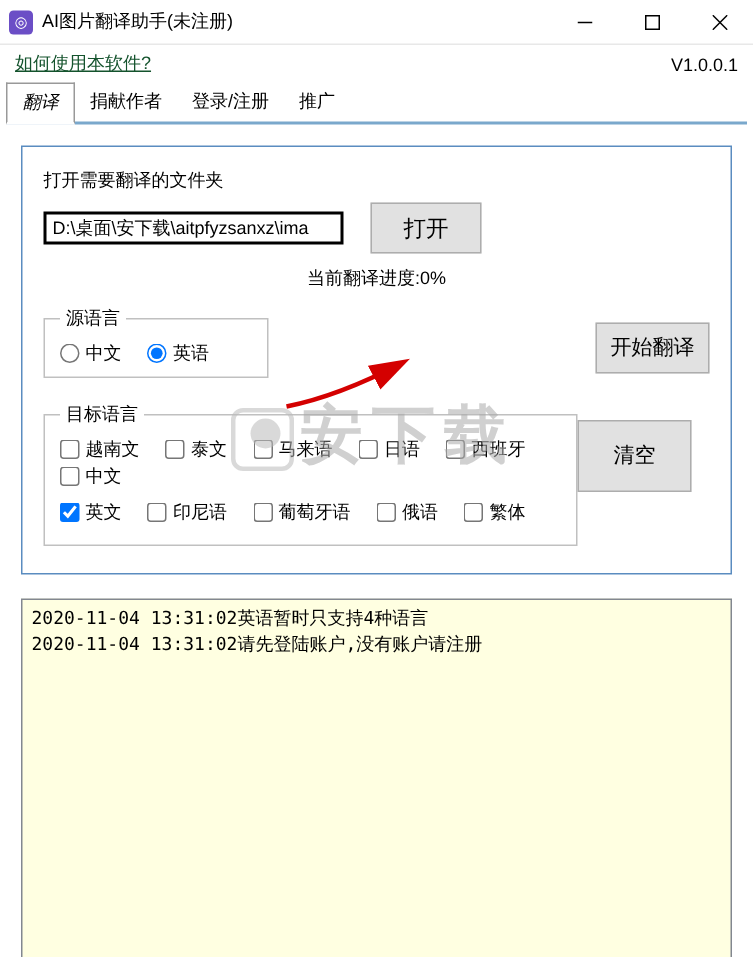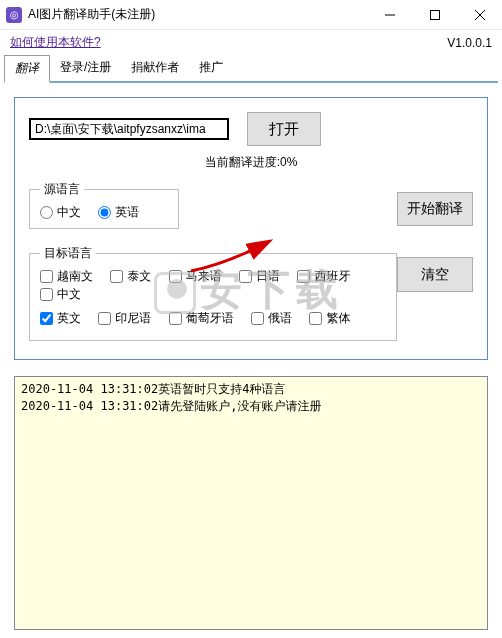--- a/index.html
+++ b/index.html
@@ -4,39 +4,39 @@
 <style>
 * { box-sizing: border-box; margin: 0; padding: 0; }
 body { font-family: "Microsoft YaHei", SimSun, sans-serif; font-size: 12px; background: #fff; width: 502px; height: 638px; overflow: hidden; position: relative; }
 .titlebar { height: 30px; background: #fff; border-bottom: 1px solid #e8e8e8; display: flex; align-items: center; padding-left: 6px; }
 .titlebar .appicon { width: 16px; height: 16px; background: #6b4ec6; border-radius: 3px; display: inline-flex; align-items: center; justify-content: center; margin-right: 6px; }
 .titlebar .appicon span { color: #fff; font-size: 10px; }
 .titlebar .title { flex: 1; }
 .winbtns { display: flex; }
 .winbtn { width: 45px; height: 30px; display: flex; align-items: center; justify-content: center; cursor: default; }
 .header-row { display: flex; align-items: center; padding: 4px 10px 2px 10px; }
-.help-link { color: #4c1d95; text-decoration: underline; cursor: pointer; }
+.help-link { color: #14532d; text-decoration: underline; cursor: pointer; }
 .version { margin-left: auto; }
 .tabs { display: flex; border-bottom: 2px solid #7aa8cc; margin: 2px 4px 0 4px; }
 .tab { padding: 4px 10px; cursor: default; font-size: 12px; }
 .tab.active { border: 1px solid #999; border-bottom: 2px solid #fff; margin-bottom: -2px; background: #fff; font-style: italic; }
 .panel { padding: 14px 14px 8px 14px; }
 .form-block { border: 1px solid #5a8cc0; padding: 14px 14px 10px 14px; margin-bottom: 8px; }
 .row { display: flex; align-items: center; margin-bottom: 8px; }
 .path-input { width: 200px; height: 22px; border: 2px solid #000; padding: 1px 4px; font-size: 12px; background: #fff; font-family: SimSun, sans-serif; }
 .open-btn, .start-btn, .clear-btn { width: 74px; height: 34px; background: #e1e1e1; border: 1px solid #adadad; font-size: 14px; cursor: default; font-family: inherit; }
 .open-btn { margin-left: 18px; font-size: 15px; font-family: Liberation Serif, serif; }
 fieldset { border: 1px solid #c0c0c0; padding: 6px 10px; margin-bottom: 8px; }
 legend { padding: 0 4px; font-size: 12px; }
 .radio-row label, .check-row label { margin-right: 14px; display: inline-flex; align-items: center; font-size: 12px; }
 .radio-row input, .check-row input { margin-right: 4px; }
 .check-row { margin-bottom: 6px; }
 .target-block { display: flex; align-items: flex-start; }
 .target-left { flex: 1; }
-.clear-btn { width: 76px; height: 35px; margin-top: 12px; margin-right: 0; }
+.clear-btn { width: 76px; height: 48px; margin-top: 12px; margin-right: 12px; }
 .start-row { display: flex; margin-bottom: 8px; }
 .start-btn { margin-left: 218px; width: 82px; height: 34px; font-size: 14px; }
 .log { margin: 0 14px 14px 14px; height: 254px; border: 1px solid #828790; background: #ffffe1; padding: 4px 6px; font-family: SimSun, monospace; font-size: 12px; white-space: pre; overflow: auto; }
 .overlay-arrow { position: absolute; left: 186px; top: 236px; pointer-events: none; z-index: 5; }
 .watermark { position: absolute; left: 150px; top: 262px; pointer-events: none; z-index: 4; opacity: 0.55; font-family: Arial, sans-serif; color: #888; text-align: center; }
 .watermark .cn { font-size: 42px; font-weight: bold; letter-spacing: 6px; color: #aaa; }
 .watermark .wm-icon { display:inline-block; width:42px; height:42px; border:3px solid #bbb; border-radius:8px; margin:0 4px; vertical-align: middle; position:relative; }
 .watermark .wm-icon::after { content:""; position:absolute; left:10px; top:4px; width:20px; height:20px; border-radius:50%; background:#bbb; }
 .watermark .domain { font-size: 22px; color: #aaa; margin-top: 2px; }
 </style>
@@ -68,27 +68,28 @@
   </div>
 </div>
 
 <div class="header-row">
   <a class="help-link">如何使用本软件?</a>
   <span class="version">V1.0.0.1</span>
 </div>
 
 <div class="tabs">
   <div class="tab active">翻译</div>
+  <div class="tab">捐献作者</div>
   <div class="tab">登录/注册</div>
-  <div class="tab">捐献作者</div>
   <div class="tab">推广</div>
 </div>
 
 <div class="panel">
   <div class="form-block">
+    <div style="margin-bottom:6px;">打开需要翻译的文件夹</div>
     <div class="row">
       <input class="path-input" value="D:\桌面\安下载\aitpfyzsanxz\ima" style="">
       <button class="open-btn">打开</button>
     </div>
     <div style="margin-bottom:10px;text-align:center;">当前翻译进度:0%</div>
 
     <div class="start-row">
       <fieldset style="width:160px;">
         <legend>源语言</legend>
         <div class="radio-row">

